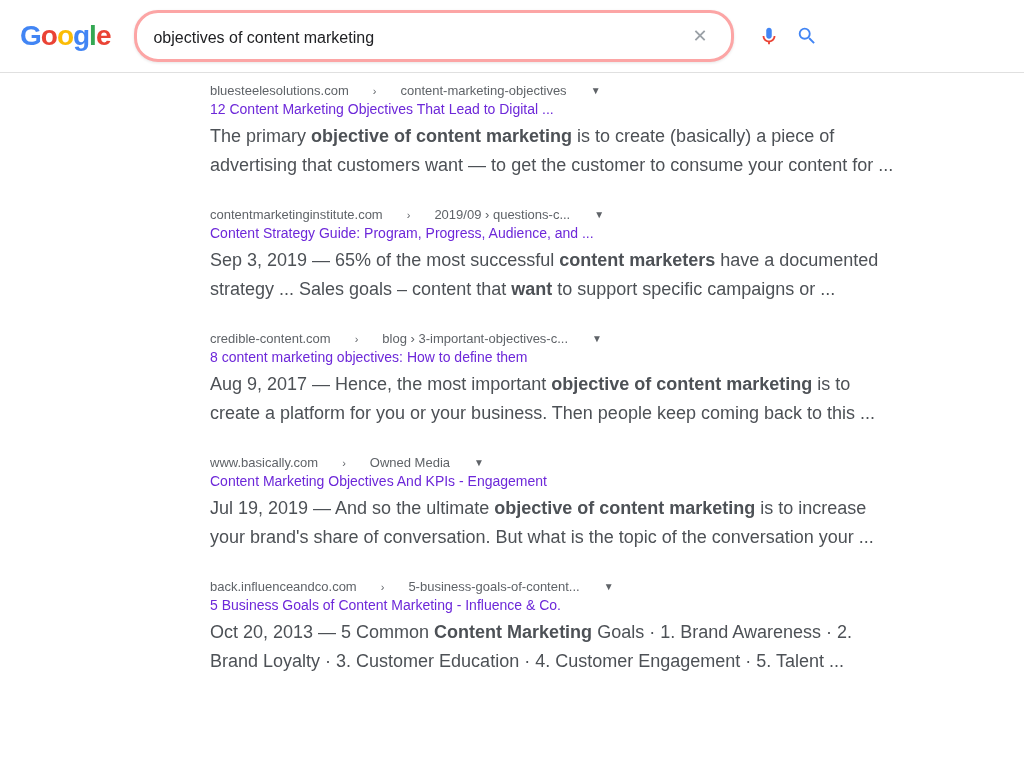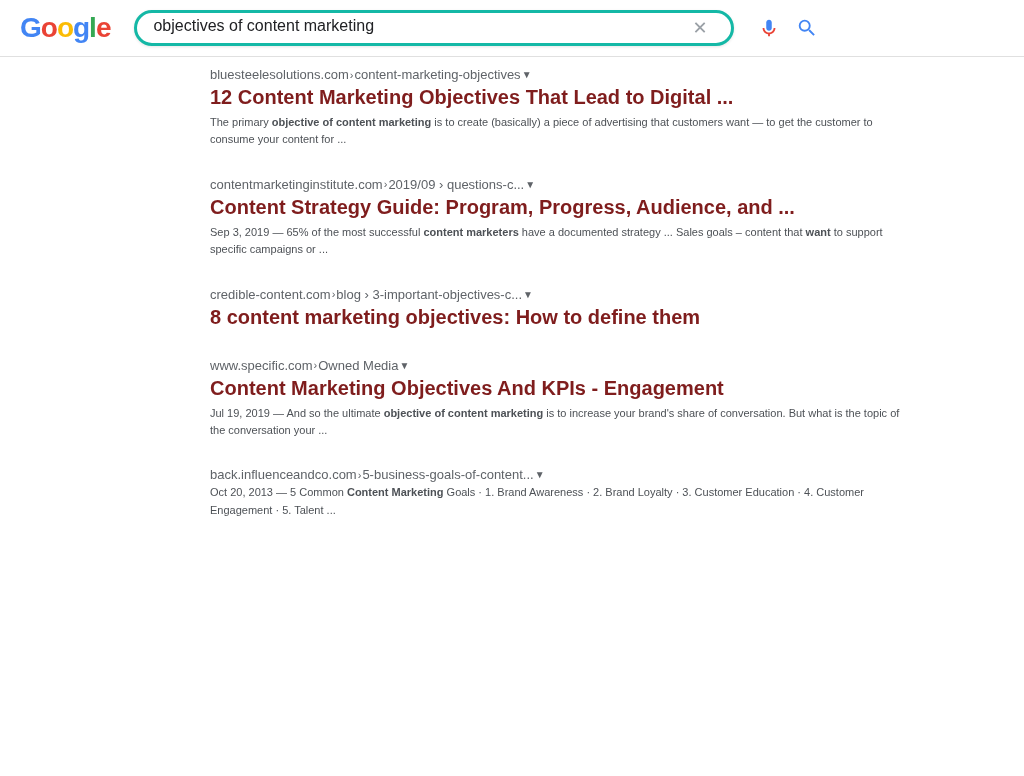--- a/index.html
+++ b/index.html
@@ -30,25 +30,25 @@
     }
     .g-blue { color: #4285F4; }
     .g-red { color: #EA4335; }
     .g-yellow { color: #FBBC05; }
     .g-green { color: #34A853; }
 
     .search-bar-wrapper {
       flex: 1;
       max-width: 600px;
       position: relative;
-      border: 3px solid #14b8a6;
+      border: 3px solid #fca5a5;
       border-radius: 24px;
       display: flex;
-      align-items: flex-start;
-      padding: 4px 16px;
+      align-items: flex-end;
+      padding: 12px 16px;
       background: #fff;
       box-shadow: 0 1px 3px rgba(0,0,0,0.1);
     }
 
     .search-input {
       border: none;
       outline: none;
       font-size: 16px;
       color: #202124;
       flex: 1;
@@ -90,21 +90,21 @@
       max-width: 900px;
     }
 
     .result-item {
       margin-bottom: 28px;
     }
 
     .result-url-line {
       display: flex;
       align-items: center;
-      gap: 1px;
+      gap: 24px;
       color: #5f6368;
       font-size: 13px;
       margin-bottom: 2px;
     }
 
     .result-url-text {
       color: #5f6368;
     }
 
     .breadcrumb-arrow {
@@ -112,33 +112,33 @@
       font-size: 11px;
     }
 
     .result-dropdown-arrow {
       color: #5f6368;
       font-size: 10px;
       cursor: pointer;
     }
 
     .result-title {
-      color: #7f1d1d;
-      font-size: 20px;
-      font-weight: bold;
+      color: #6d28d9;
+      font-size: 14px;
+      font-weight: normal;
       cursor: pointer;
       text-decoration: none;
       display: block;
       margin-bottom: 4px;
       line-height: 1.3;
     }
 
     .result-snippet {
       color: #4d5156;
-      font-size: 11px;
+      font-size: 18px;
       line-height: 1.58;
     }
 
     .result-snippet b {
       color: #4d5156;
       font-weight: bold;
     }
   </style>
 </head>
 <body>
@@ -202,36 +202,38 @@
   </div>
 
   <div class="result-item">
     <div class="result-url-line">
       <span class="result-url-text">credible-content.com</span>
       <span class="breadcrumb-arrow">›</span>
       <span class="result-url-text">blog › 3-important-objectives-c...</span>
       <span class="result-dropdown-arrow">▼</span>
     </div>
     <a class="result-title">8 content marketing objectives: How to define them</a>
-  </div>
-
-  <div class="result-item">
-    <div class="result-url-line">
-      <span class="result-url-text">www.specific.com</span>
+    <div class="result-snippet">Aug 9, 2017 — Hence, the most important <b>objective of content marketing</b> is to create a platform for you or your business. Then people keep coming back to this ...</div>
+  </div>
+
+  <div class="result-item">
+    <div class="result-url-line">
+      <span class="result-url-text">www.basically.com</span>
       <span class="breadcrumb-arrow">›</span>
       <span class="result-url-text">Owned Media</span>
       <span class="result-dropdown-arrow">▼</span>
     </div>
     <a class="result-title">Content Marketing Objectives And KPIs - Engagement</a>
     <div class="result-snippet">Jul 19, 2019 — And so the ultimate <b>objective of content marketing</b> is to increase your brand's share of conversation. But what is the topic of the conversation your ...</div>
   </div>
 
   <div class="result-item">
     <div class="result-url-line">
       <span class="result-url-text">back.influenceandco.com</span>
       <span class="breadcrumb-arrow">›</span>
       <span class="result-url-text">5-business-goals-of-content...</span>
       <span class="result-dropdown-arrow">▼</span>
     </div>
+    <a class="result-title">5 Business Goals of Content Marketing - Influence &amp; Co.</a>
     <div class="result-snippet">Oct 20, 2013 — 5 Common <b>Content Marketing</b> Goals · 1. Brand Awareness · 2. Brand Loyalty · 3. Customer Education · 4. Customer Engagement · 5. Talent ...</div>
   </div>
 
 </div>
 
 </body></html>

